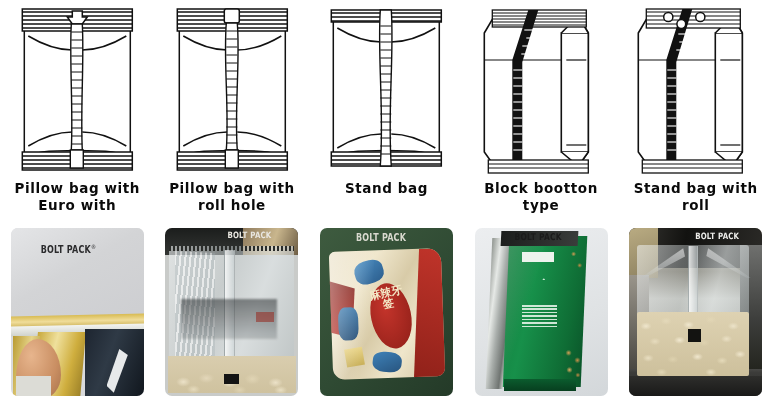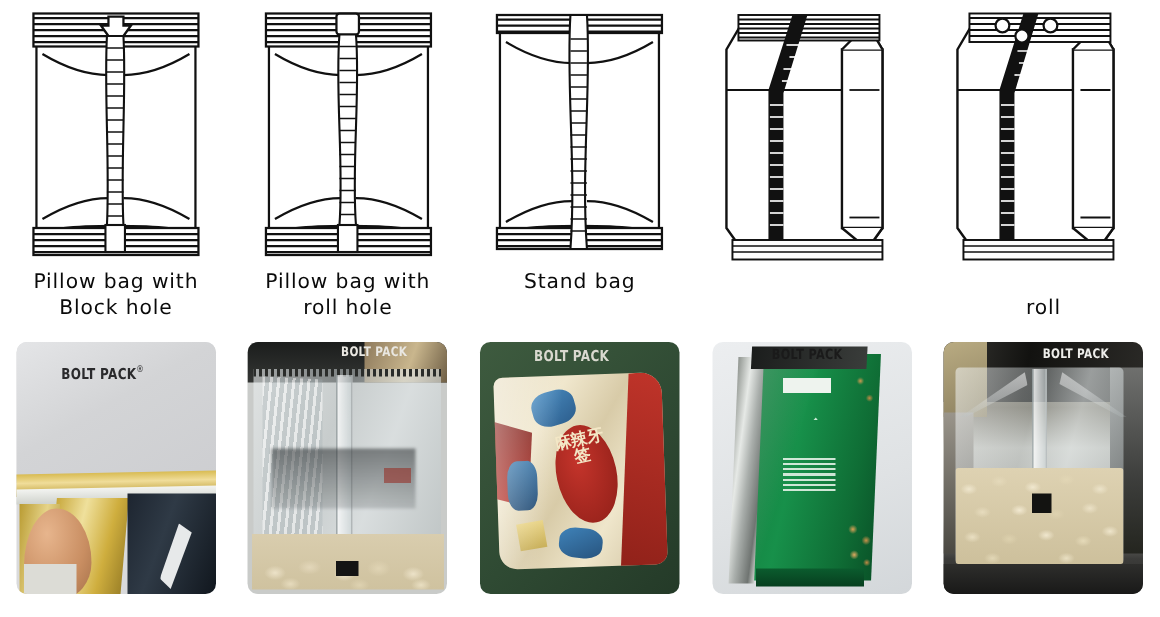--- a/index.html
+++ b/index.html
@@ -42,21 +42,21 @@
     height: 180px;
     position: relative;
   }
   .diagram-art svg {
     display: block;
     width: 100%;
     height: 100%;
   }
   .diagram-label {
     font-family: "DejaVu Sans", sans-serif;
-    font-weight: normal;
+    font-weight: bold;
     font-size: 13.5px;
     line-height: 17px;
     letter-spacing: 0.6px;
     color: #0a0a0a;
     text-align: center;
     width: 100%;
     padding: 0 2px;
     box-sizing: border-box;
   }
 
@@ -443,21 +443,21 @@
               <line x1="69" y1="128" x2="80" y2="128"></line>
                 <line x1="69" y1="136" x2="80" y2="136"></line>
               <line x1="69" y1="144" x2="80" y2="144"></line>
             </g>
           </g>
           <rect x="68" y="150" width="13" height="18" fill="#fff" stroke="#111" stroke-width="1.4"></rect>
         </svg>
       </div>
       <div class="diagram-label">
         <span>Pillow bag with</span><br>
-        <span>Block hole</span>
+        <span>Euro with</span>
       </div>
     </div>
 
     <div class="diagram-cell">
       <div class="diagram-art">
         <svg viewBox="0 0 150 180" preserveAspectRatio="xMidYMid meet">
           <g fill="none" stroke="#111" stroke-width="1.5">
             <path d="M22,20 L22,158 C22,158 28,154 40,152 C56,150 94,150 110,152 C122,154 128,158 128,158 L128,20 Z" fill="#fff"></path>
             <rect x="20" y="9" width="110" height="22" fill="#fff"></rect>
             <line x1="20" y1="12" x2="130" y2="12"></line>
@@ -602,20 +602,24 @@
             <line x1="47" y1="134" x2="56" y2="134"></line>
               <line x1="47" y1="142" x2="56" y2="142"></line>
             <line x1="47" y1="150" x2="56" y2="150"></line>
             <line x1="58" y1="30" x2="67" y2="30"></line>
               <line x1="60" y1="38" x2="69" y2="38"></line>
             <line x1="56" y1="46" x2="65" y2="46"></line>
               <line x1="55" y1="54" x2="63" y2="54"></line>
           </g>
         </svg>
       </div>
+      <div class="diagram-label">
+        <span>Block bootton</span><br>
+        <span>type</span>
+      </div>
     </div>
 
     <div class="diagram-cell">
       <div class="diagram-art">
         <svg viewBox="0 0 150 180" preserveAspectRatio="xMidYMid meet">
           <g fill="#fff" stroke="#111" stroke-width="1.6">
             <path d="M18,33 L28,16 L112,16 L122,33 L122,152 L112,166 L28,166 L18,152 Z"></path>
             <path d="M95,33 L95,152 L122,152 L122,33 Z"></path>
             <path d="M95,33 L112,16 L122,33"></path>
             <path d="M95,152 L112,166 L122,152"></path>
@@ -657,21 +661,21 @@
           </g>
 
           <rect x="22" y="160" width="100" height="13" fill="#fff" stroke="#111" stroke-width="1.3"></rect>
           <g stroke="#111" stroke-width="1.1">
             <line x1="22" y1="164" x2="122" y2="164"></line>
             <line x1="22" y1="168" x2="122" y2="168"></line>
           </g>
         </svg>
       </div>
       <div class="diagram-label">
-        <br>
+        <span>Stand bag with</span><br>
         <span>roll</span>
       </div>
     </div>
 
   </div>
 
   <div class="photo-row">
 
     <div class="photo-cell">
       <div class="photo p1">

